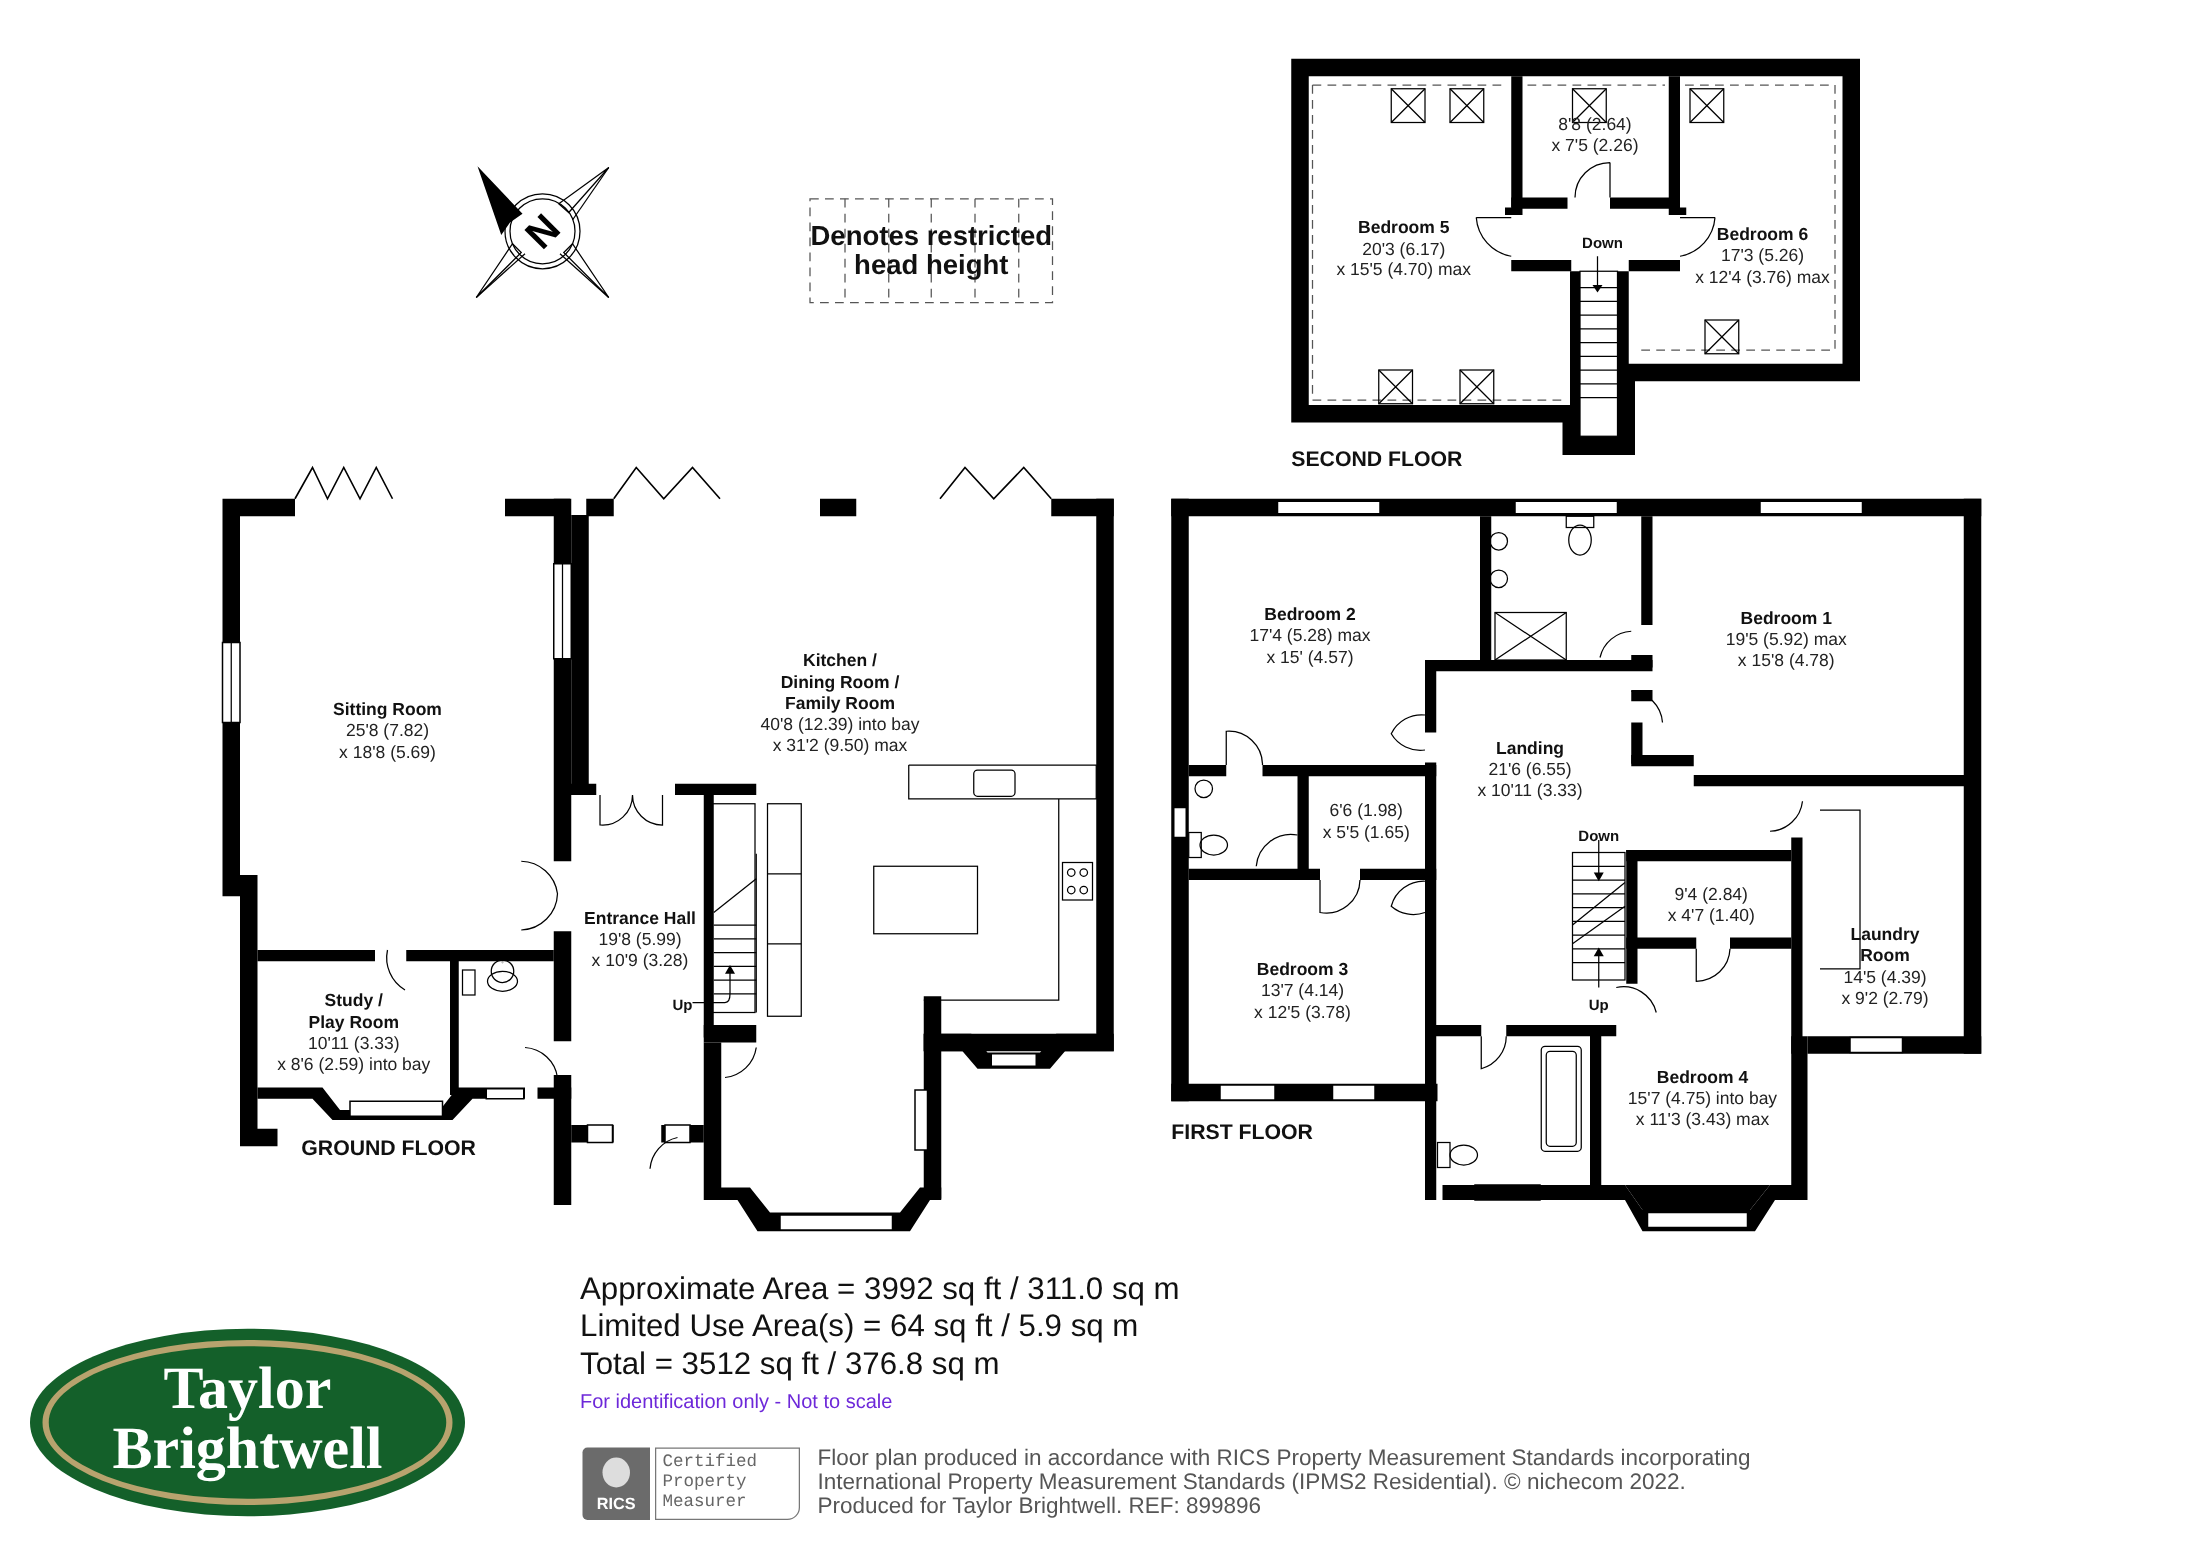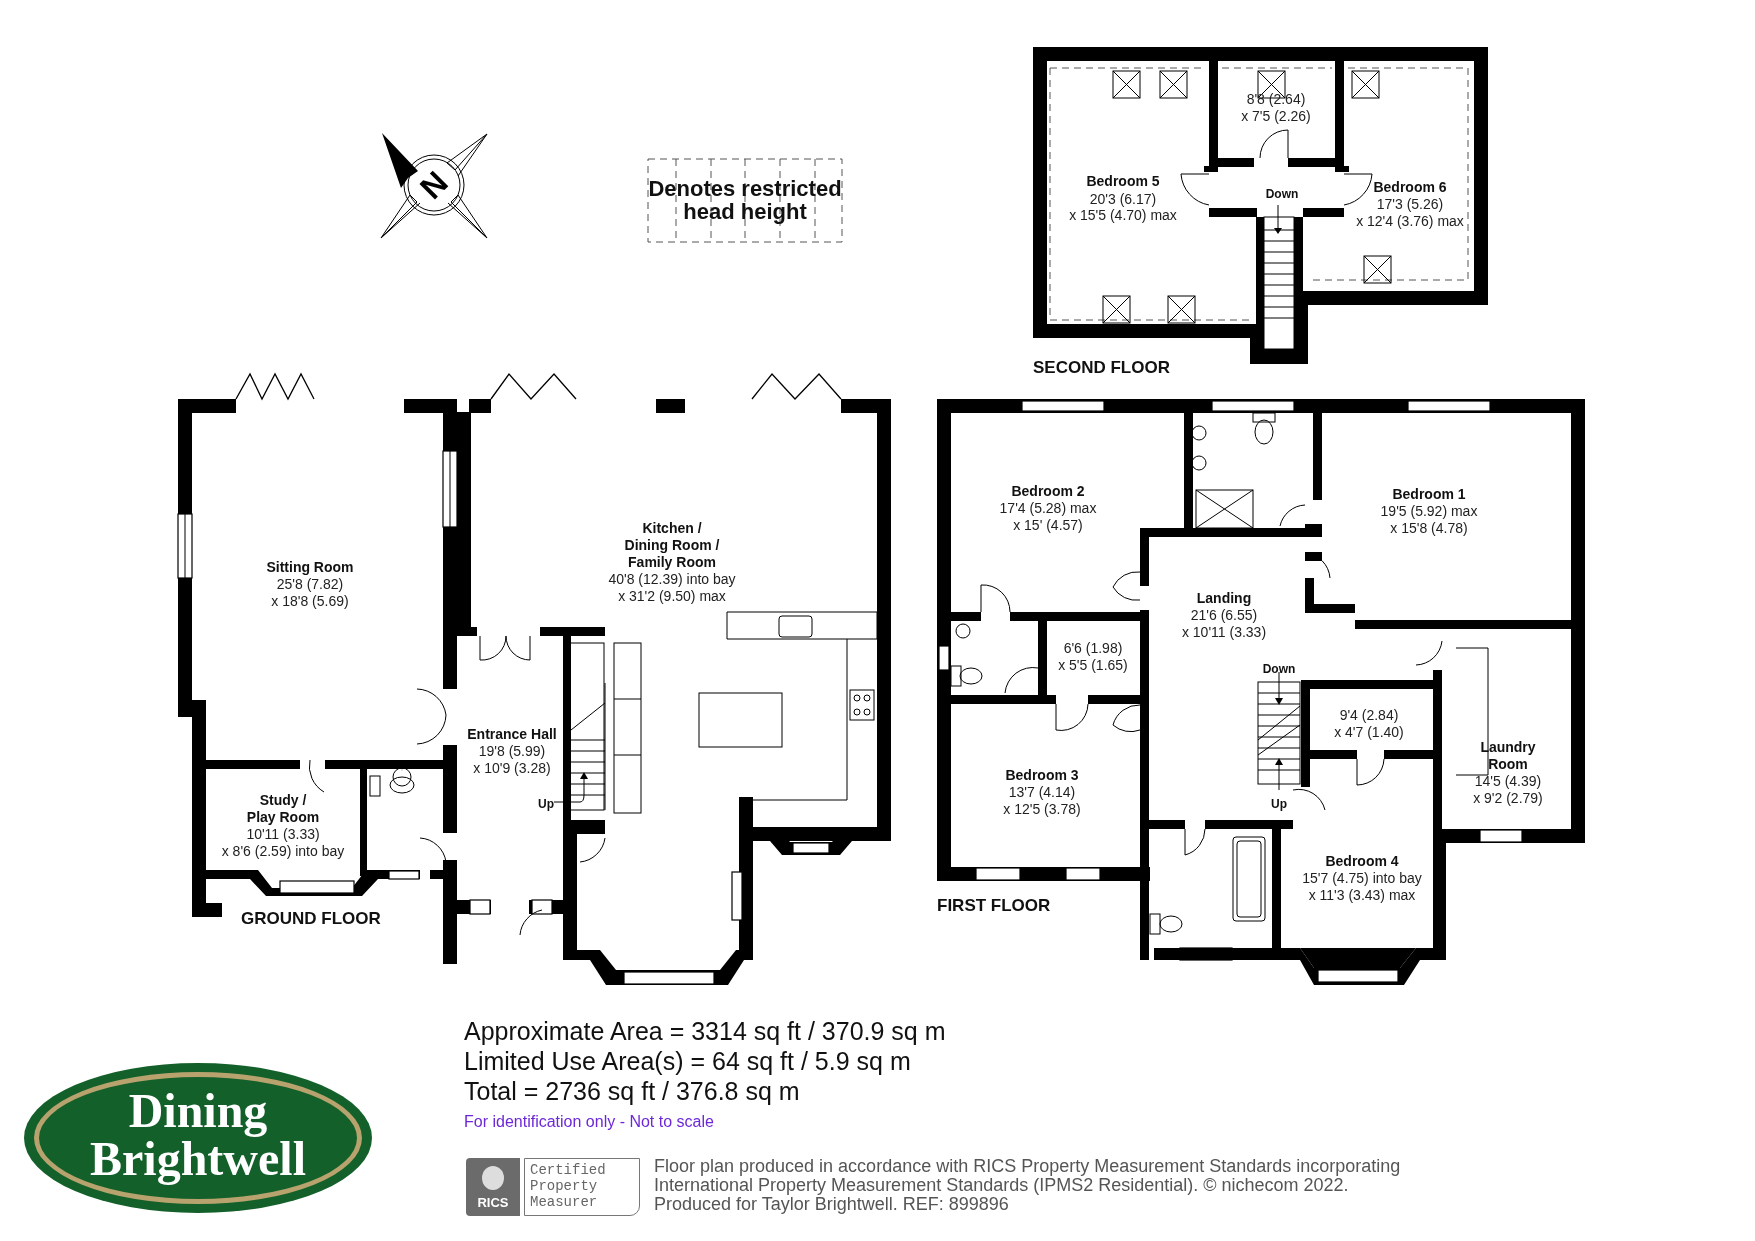--- a/index.html
+++ b/index.html
@@ -351,23 +351,23 @@
     <text x="1042" y="814" class="rdim">x 12'5 (3.78)</text>
     <text x="1362" y="866" class="rname">Bedroom 4</text>
     <text x="1362" y="883" class="rdim">15'7 (4.75) into bay</text>
     <text x="1362" y="900" class="rdim">x 11'3 (3.43) max</text>
     <text x="1279" y="673" class="small">Down</text>
     <text x="1279" y="808" class="small">Up</text>
     <text x="937" y="911" class="flabel">FIRST FLOOR</text>
   </g>
 </svg>
 
-<div class="area" style="top:1016px;">Approximate Area = 3314 sq ft / 370.9 sq m</div>
+<div class="area" style="top:1016px;">Approximate Area = 3992 sq ft / 311.0 sq m</div>
 <div class="area" style="top:1046px;">Limited Use Area(s) = 64 sq ft / 5.9 sq m</div>
-<div class="area" style="top:1076px;">Total = 2736 sq ft / 376.8 sq m</div>
+<div class="area" style="top:1076px;">Total = 3512 sq ft / 376.8 sq m</div>
 <div class="note">For identification only - Not to scale</div>
 
 <div class="rics">
   <div class="rics-dark">
     <div class="lion"></div>
     <div class="rtxt">RICS</div>
   </div>
   <div class="rics-box">
     <div>Certified</div>
     <div>Property</div>
@@ -376,15 +376,15 @@
 </div>
 <div class="credit">
   <div>Floor plan produced in accordance with RICS Property Measurement Standards incorporating</div>
   <div>International Property Measurement Standards (IPMS2 Residential).   © nichecom 2022.</div>
   <div>Produced for Taylor Brightwell.   REF:  899896</div>
 </div>
 
 <div class="logo">
   <div class="logo-outer"></div>
   <div class="logo-ring"></div>
-  <div class="logo-text" style="top:24px;">Dining</div>
+  <div class="logo-text" style="top:24px;">Taylor</div>
   <div class="logo-text" style="top:72px;">Brightwell</div>
 </div>
 
 </body></html>

